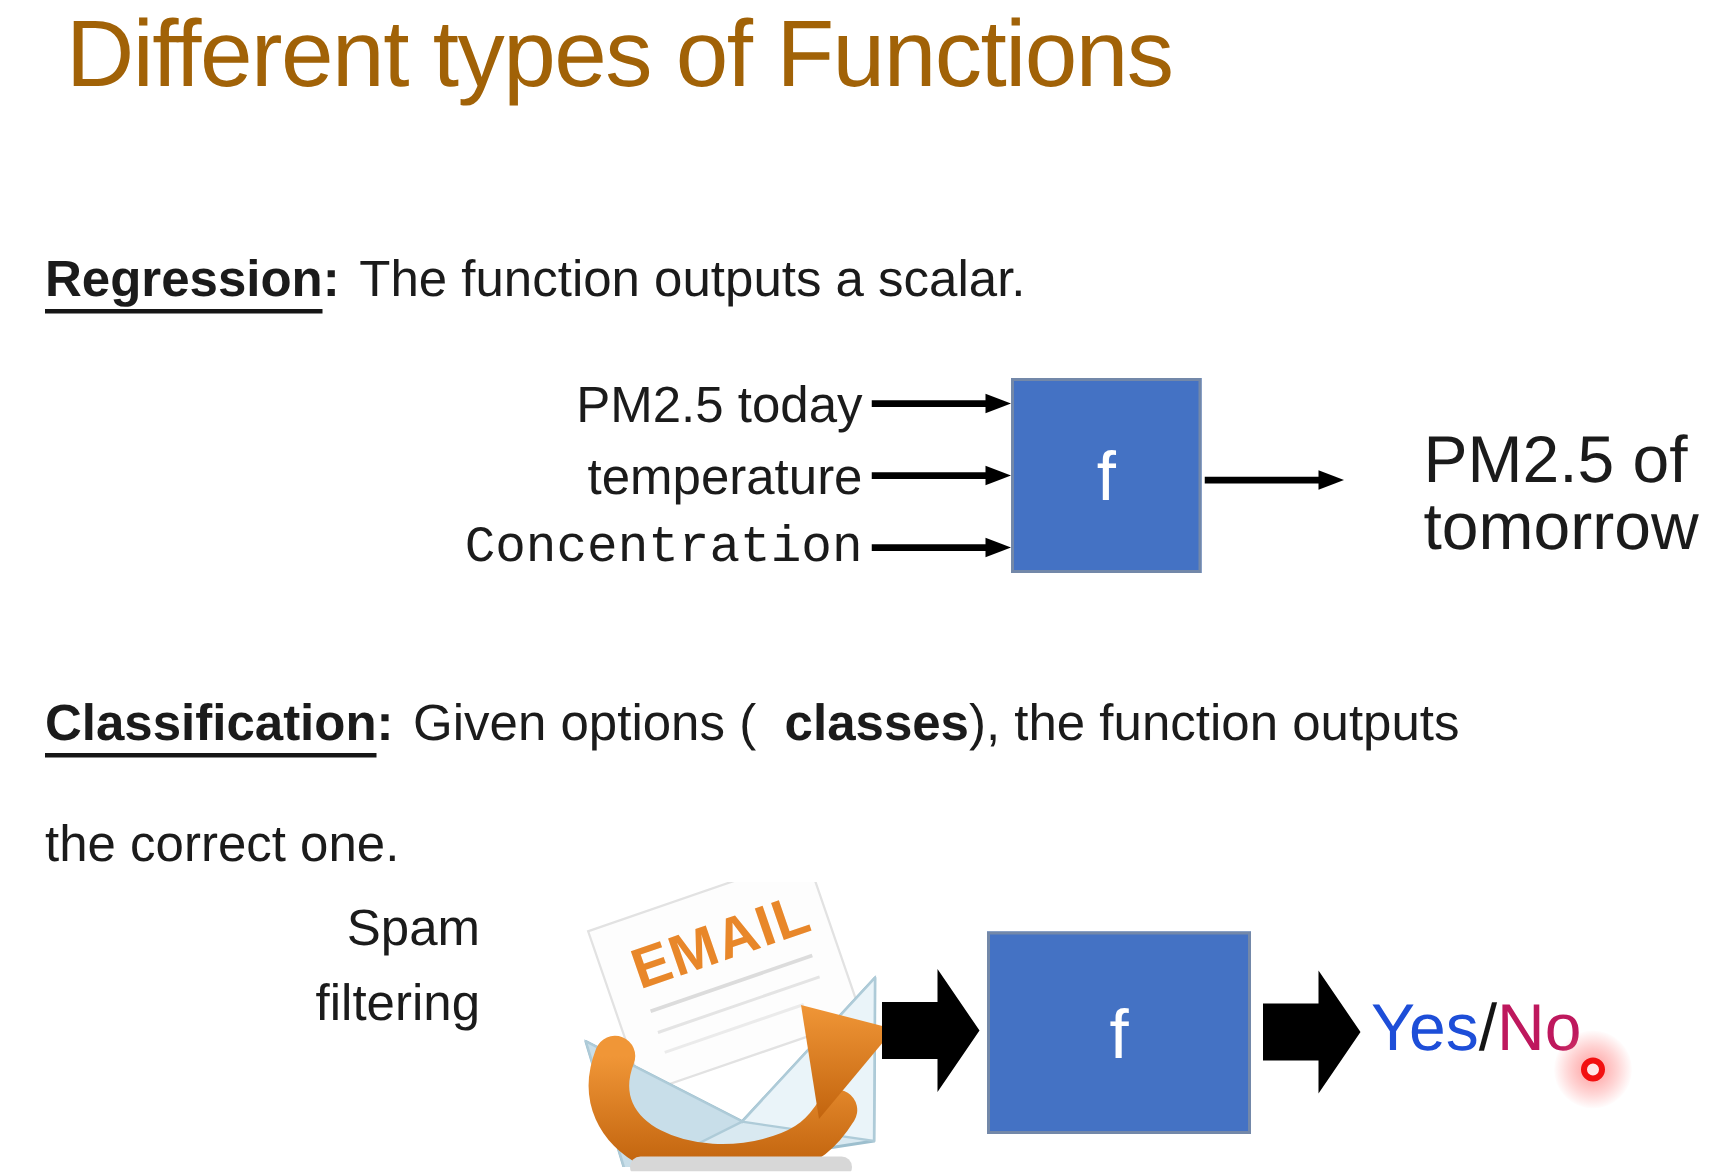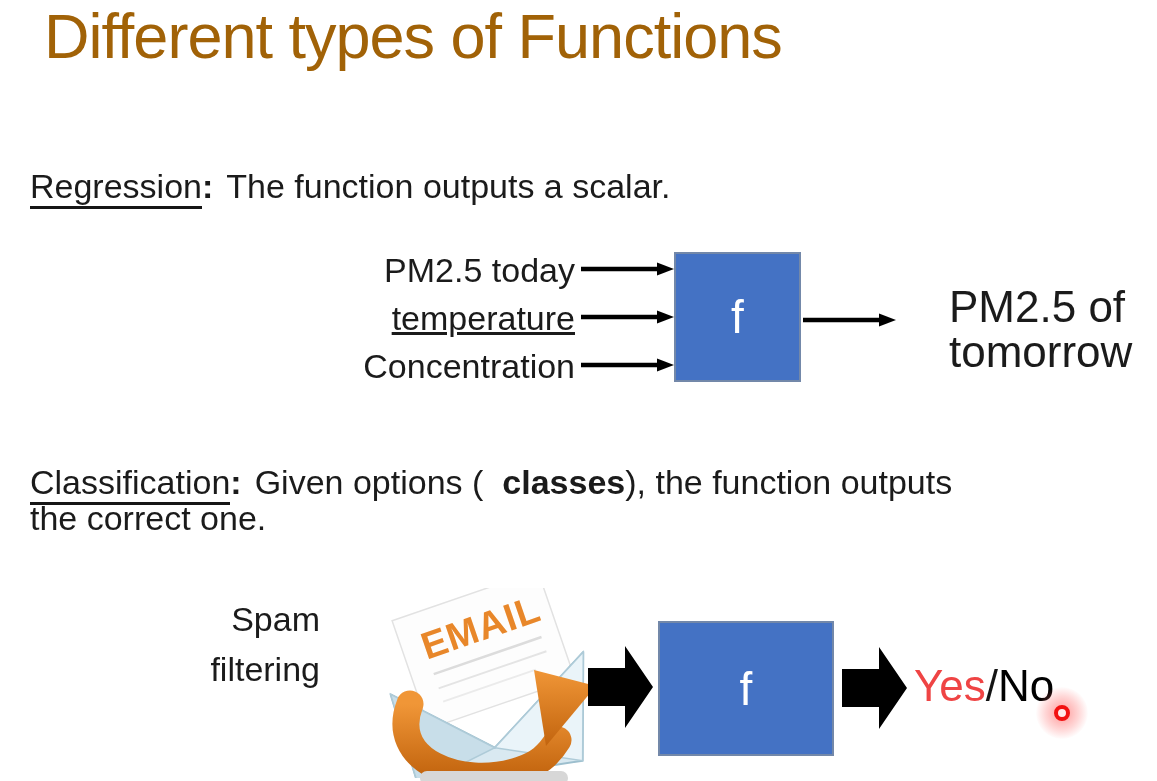--- a/index.html
+++ b/index.html
@@ -9,45 +9,45 @@
   }
   .abs{position:absolute;}
 
   
   .title{left:44px;top:0px;font-size:63px;font-weight:300;letter-spacing:-1px;color:#a16207;}
 
   
   .para{font-size:34px;line-height:52px;white-space:nowrap;}
   .para-regression{left:30px;top:160px;}
   .para-classification-1{left:30px;top:456px;}
-  .para-classification-2{left:30px;top:492px;}
-  .term{font-weight:normal;border-bottom:3px solid #161616;padding-bottom:1px;}
+  .para-classification-2{left:30px;top:537px;}
+  .term{font-weight:bold;border-bottom:3px solid #161616;padding-bottom:1px;}
   .colon{font-weight:bold;margin-right:13px;}
   .bold{font-weight:bold;margin-left:19px;}
 
   
   .predict-label{left:145px;top:268px;width:175px;text-align:center;font-size:34px;line-height:49px;}
   .inputs{width:280px;left:295px;text-align:right;font-size:34px;height:34px;line-height:34px;}
-  .in1{top:253px;} .in2{top:301px;text-decoration:underline;} .in3{top:349px;} .in4{top:386px;}
+  .in1{top:253px;} .in2{top:301px;} .in3{top:349px;font-family:Liberation Mono, monospace;} .in4{top:386px;}
   .inputs sub{font-size:22px;}
   .fbox{
     background:#4472C4;border:2px solid #7388a9;box-sizing:border-box;
     display:flex;align-items:center;justify-content:center;
     color:#ffffff;font-size:46px;
   }
   .fbox1{left:674px;top:252px;width:127px;height:130px;}
   .fbox2{left:658px;top:621px;width:176px;height:135px;}
   .out-label{left:949px;top:284px;font-size:44px;line-height:45px;}
 
   
   .spam-label{left:135px;top:594px;width:185px;text-align:right;font-size:34px;line-height:50px;}
   .yesno{left:914px;top:662px;font-size:44px;line-height:48px;white-space:nowrap;}
-  .yes{color:#ef4444;}
+  .yes{color:#1d4ed8;}
   .slash{color:#141414;}
-  .no{color:#000000;}
+  .no{color:#be185d;}
 
   
   .laser-glow{
     left:1036px;top:687px;width:52px;height:52px;border-radius:50%;
     background:radial-gradient(circle, rgba(255,70,70,0.55) 0%, rgba(255,120,120,0.30) 45%, rgba(255,150,150,0) 72%);
   }
   .laser-ring{
     left:1054px;top:705px;width:8px;height:8px;border-radius:50%;
     border:4.5px solid #f21111;background:#ffe8e8;
   }

